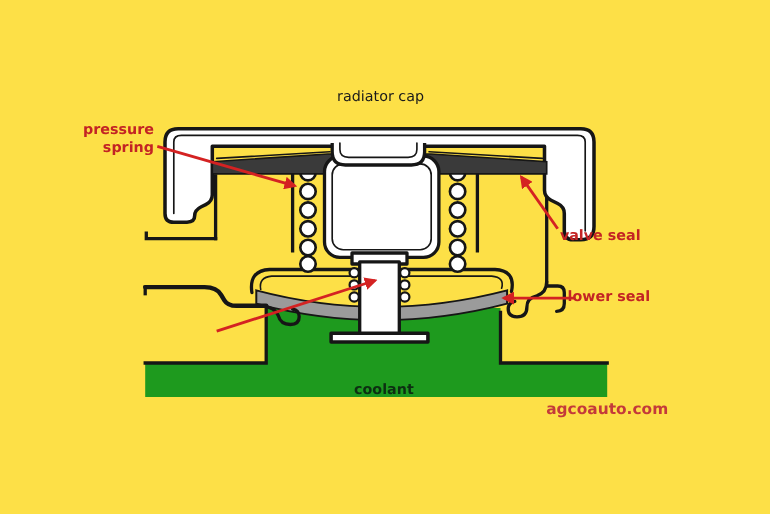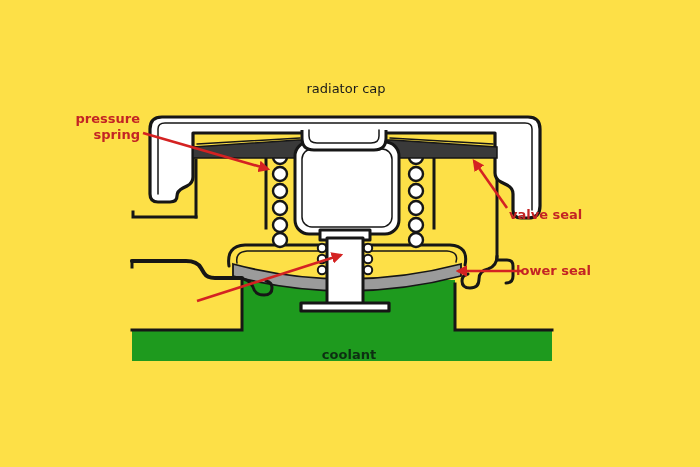--- a/index.html
+++ b/index.html
@@ -144,13 +144,14 @@
   </div>
 
 
 
   <div class="lbl lbl-upper">valve seal</div>
 
   <div class="lbl lbl-lower">lower seal</div>
 
   <div class="lbl lbl-coolant ctr">coolant</div>
 
+  <div class="lbl lbl-watermark ctr">agcoauto.com</div>
 </div>
 
 </body></html>

